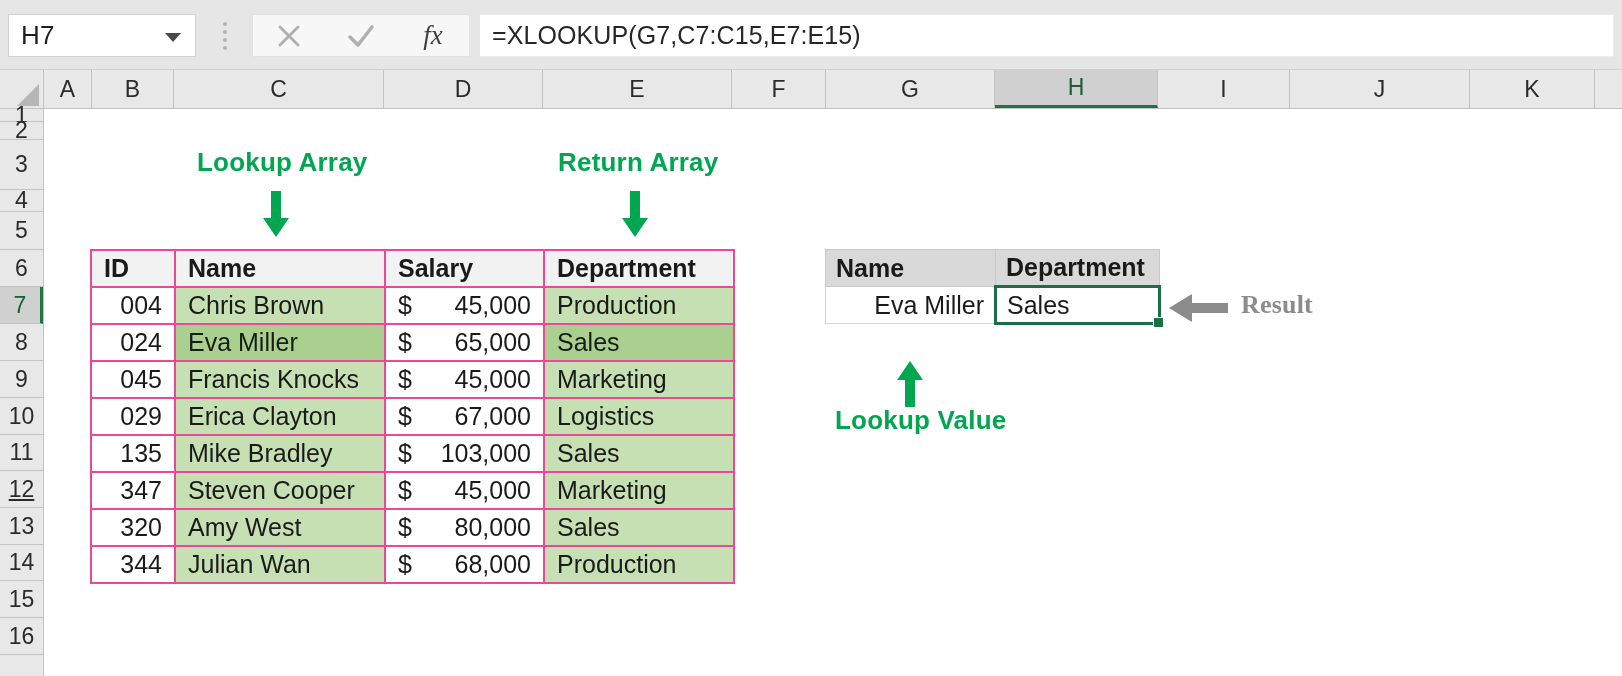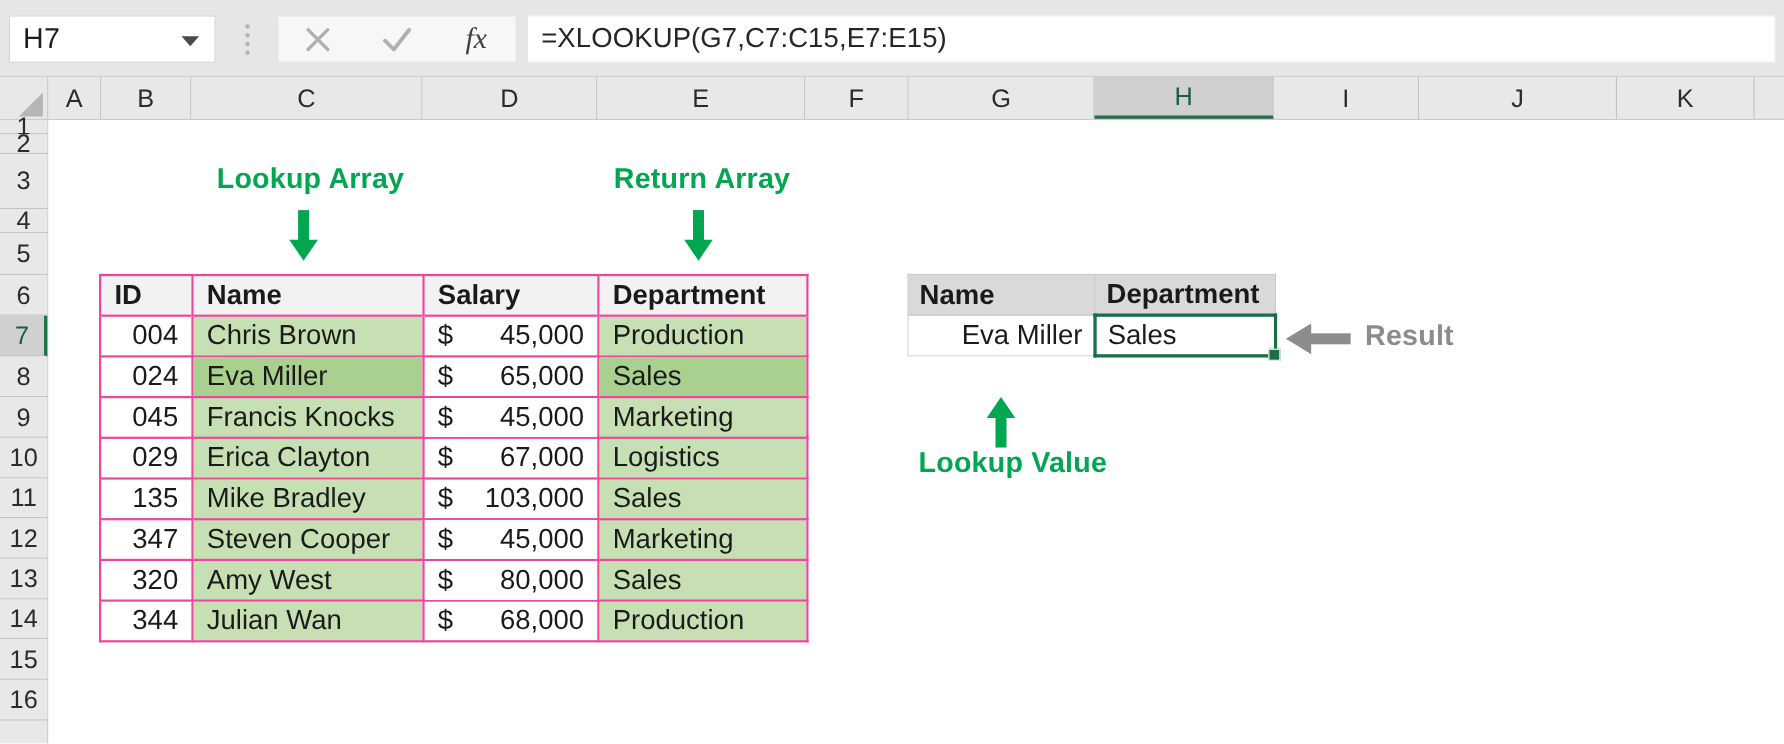--- a/index.html
+++ b/index.html
@@ -288,21 +288,21 @@
 
   
   .anno {
     position: absolute;
     font-size: 26px;
     font-weight: bold;
     letter-spacing: .2px;
     white-space: nowrap;
   }
   .anno-green { color: #00a650; }
-  .anno-gray  { color: #8c8c8c; }
+  .anno-gray  { color: #8c8c8c; font-family: Liberation Serif, serif; }
 
   .anno-arrow { position: absolute; }
 
   
   .noclick { user-select: none; }
 </style>
 </head>
 <body>
 
 <div id="app">
@@ -368,21 +368,21 @@
         <div class="row-cell" style="top: 13px; height: 18px;">2</div>
         <div class="row-cell" style="top: 31px; height: 50px;">3</div>
         <div class="row-cell" style="top: 81px; height: 22px;">4</div>
         <div class="row-cell" style="top: 103px; height: 38px;">5</div>
         <div class="row-cell" style="top: 141px; height: 37px;">6</div>
         <div class="row-cell selected" style="top: 178px; height: 37px;">7</div>
         <div class="row-cell" style="top: 215px; height: 37px;">8</div>
         <div class="row-cell" style="top: 252px; height: 37px;">9</div>
         <div class="row-cell" style="top: 289px; height: 37px;">10</div>
         <div class="row-cell" style="top: 326px; height: 36px;">11</div>
-        <div class="row-cell" style="top: 362px; height: 37px;">12</div>
+        <div class="row-cell" style="top: 362px; height: 37px; text-decoration: underline;">12</div>
         <div class="row-cell" style="top: 399px; height: 37px;">13</div>
         <div class="row-cell" style="top: 436px; height: 36px;">14</div>
         <div class="row-cell" style="top: 472px; height: 37px;">15</div>
         <div class="row-cell" style="top: 509px; height: 37px;">16</div>
       </div>
   </div>
 
   <div class="grid">
 
     <div class="anno anno-green" style="left:153px; top:38px;">Lookup Array</div>

